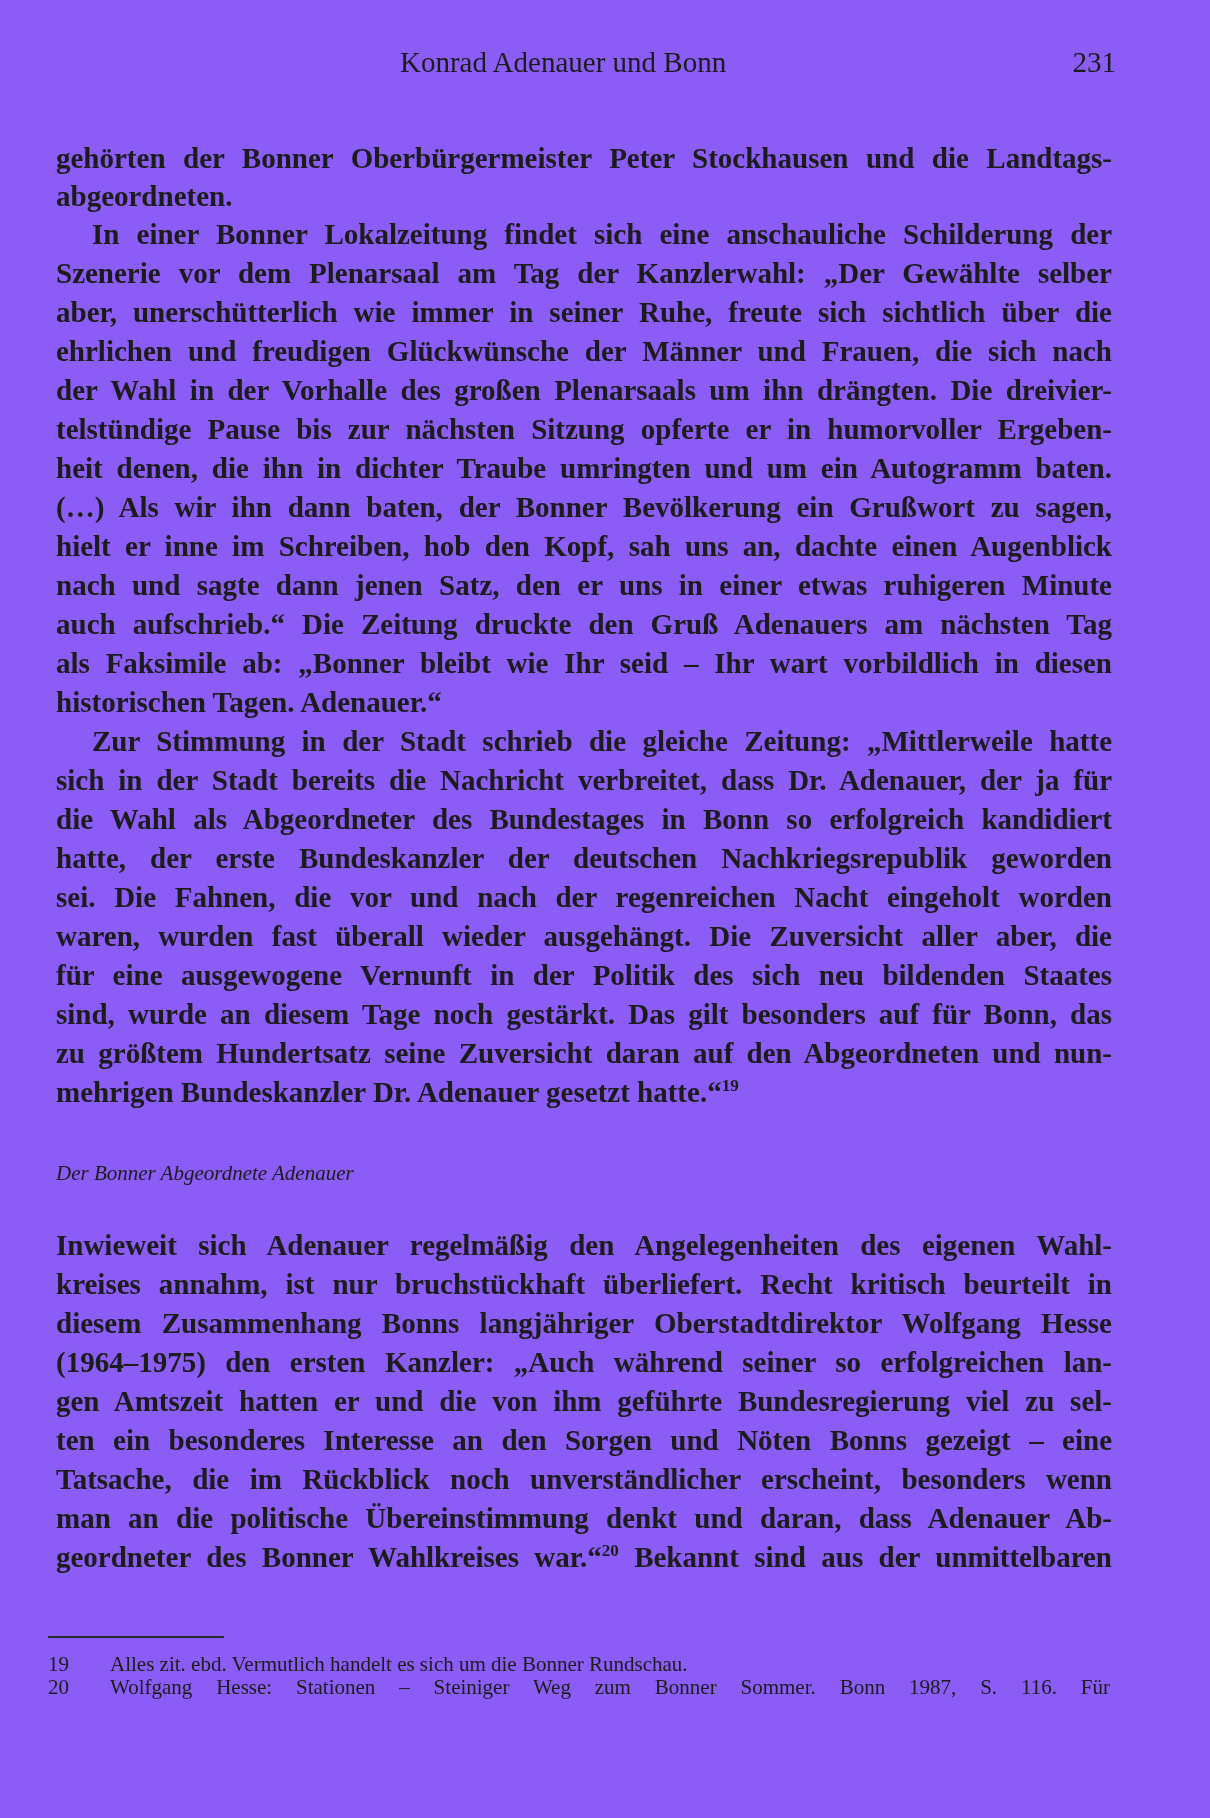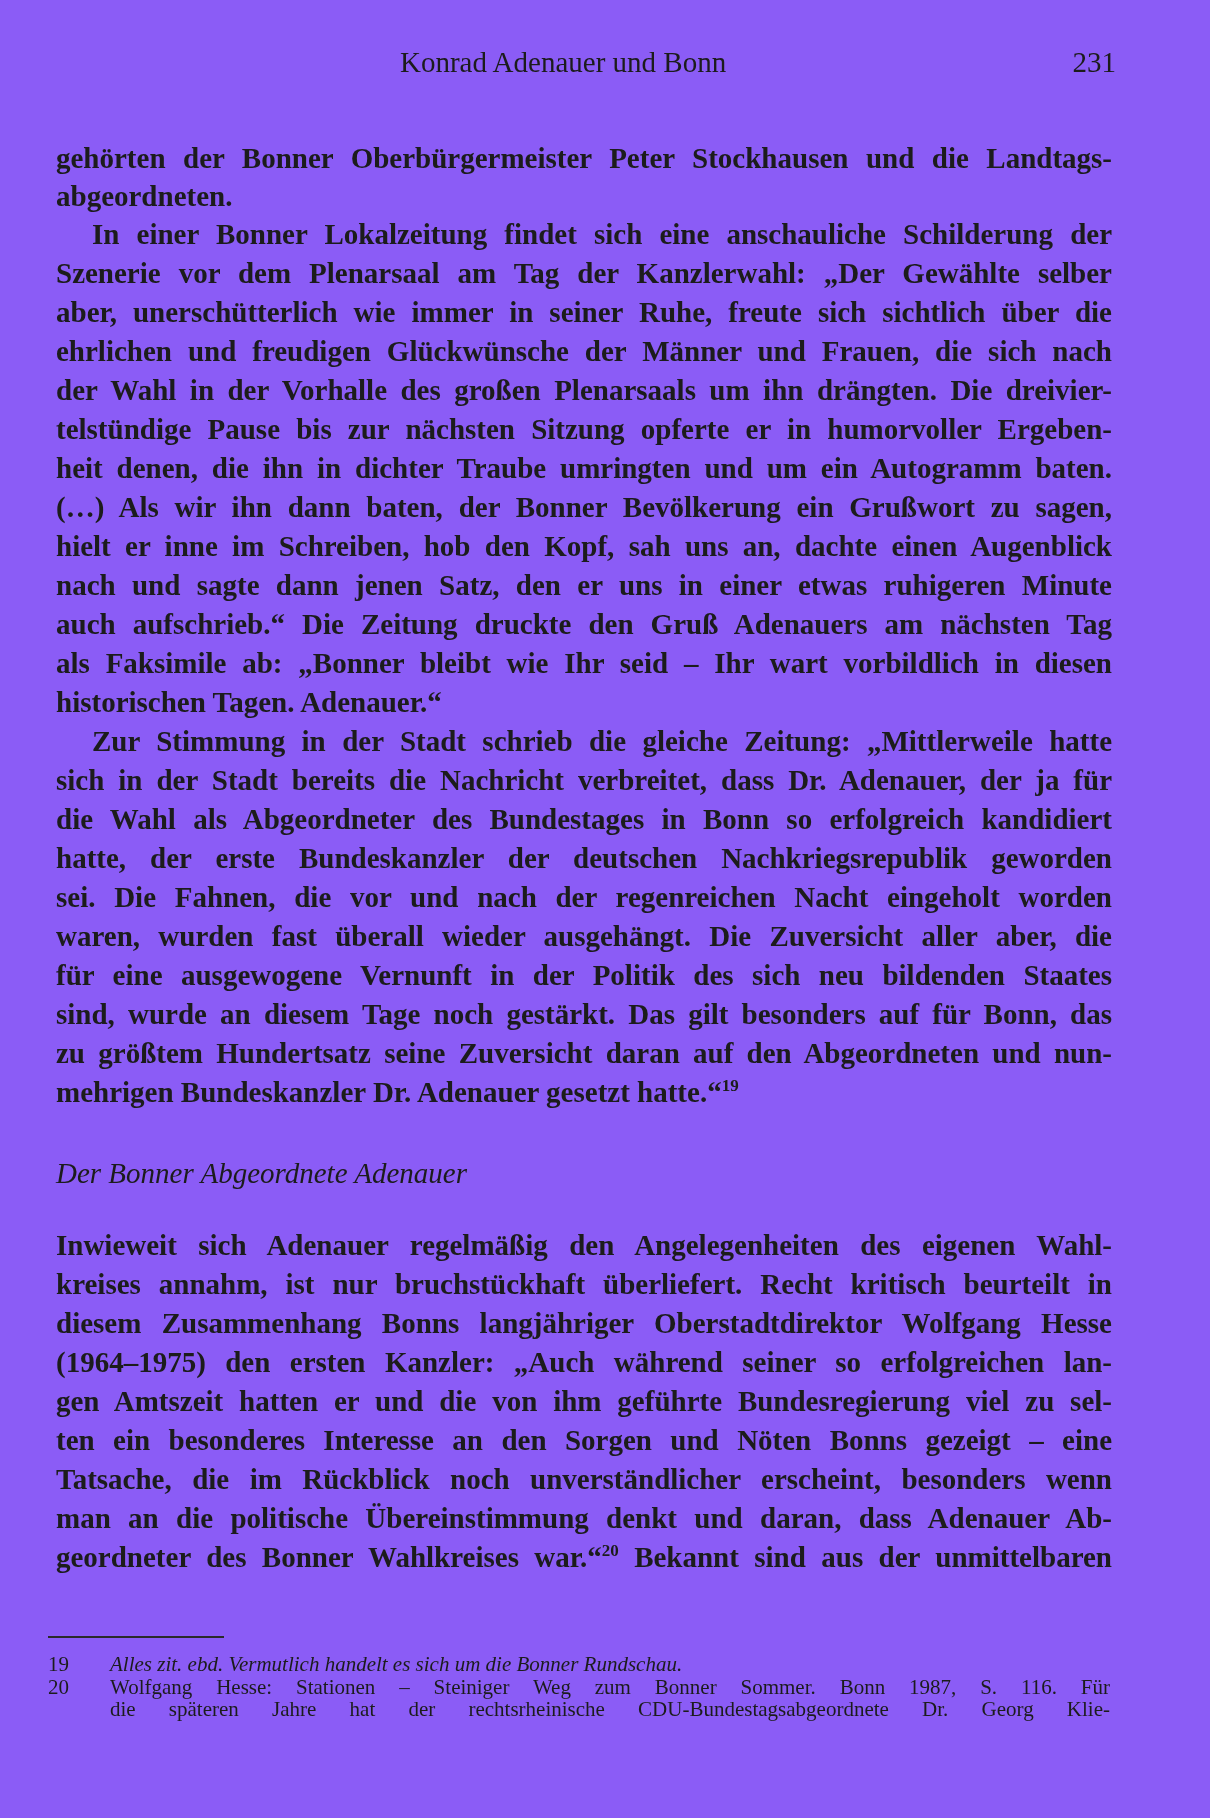--- a/index.html
+++ b/index.html
@@ -65,21 +65,21 @@
     }
     sup {
       font-size: 17px;
       vertical-align: 11px;
       line-height: 0;
     }
     .heading {
       position: absolute;
       left: 56px;
       top: 1155px;
-      font-size: 29px;
+      font-size: 21px;
       line-height: 36px;
       font-style: italic;
       white-space: nowrap;
     }
     .footnote-rule {
       position: absolute;
       left: 48px;
       top: 1636px;
       width: 176px;
       height: 2px;
@@ -99,21 +99,20 @@
       font-size: 21px;
       line-height: 22px;
       height: 22px;
       white-space: nowrap;
       text-align: justify;
       text-align-last: justify;
     }
     .fn-line.last {
       text-align: left;
       text-align-last: left;
-      font-style: italic;
     }
   </style>
 </head>
 <body>
 
 <div class="page">
 
   <div class="running-head">Konrad Adenauer und Bonn</div>
   <div class="page-number">231</div>
 
@@ -157,15 +156,14 @@
   <div class="line" style="top:1500px">man an die politische Übereinstimmung denkt und daran, dass Adenauer Ab-</div>
   <div class="line" style="top:1539px"><span>geordneter des Bonner Wahlkreises war.“</span><sup>20</sup><span> Bekannt sind aus der unmittelbaren</span></div>
 
   <div class="footnote-rule"></div>
 
   <div class="fn-num" style="top:1653px">19</div>
   <div class="fn-line last" style="top:1653px">Alles zit. ebd. Vermutlich handelt es sich um die Bonner Rundschau.</div>
 
   <div class="fn-num" style="top:1676px">20</div>
   <div class="fn-line" style="top:1676px">Wolfgang Hesse: Stationen – Steiniger Weg zum Bonner Sommer. Bonn 1987, S. 116. Für</div>
-  <div class="fn-line" style="top:1698px">die späteren Jahre hat der rechtsrheinische CDU-Bundestagsabgeordnete Dr. Georg Klie-</div>
 
 </div>
 
 </body></html>

